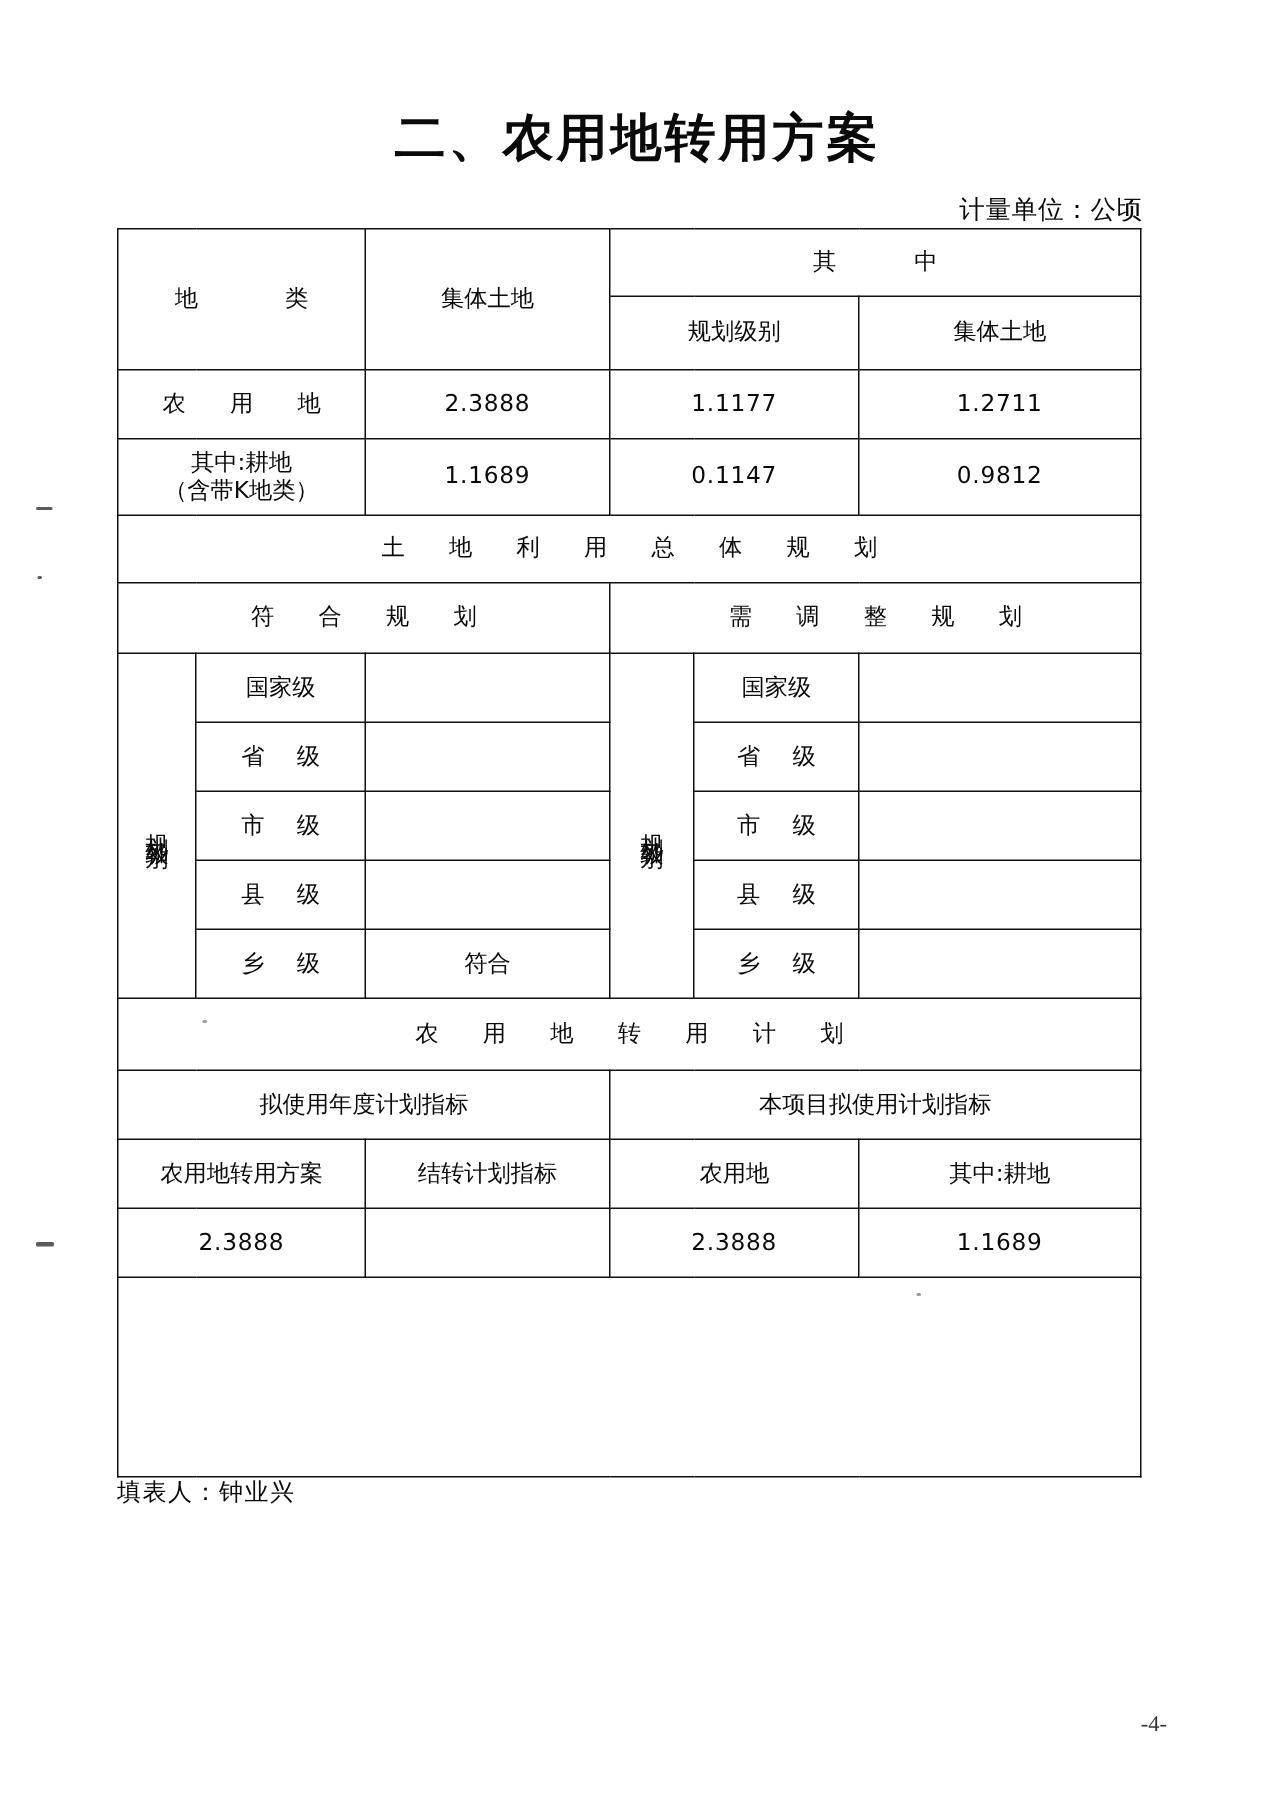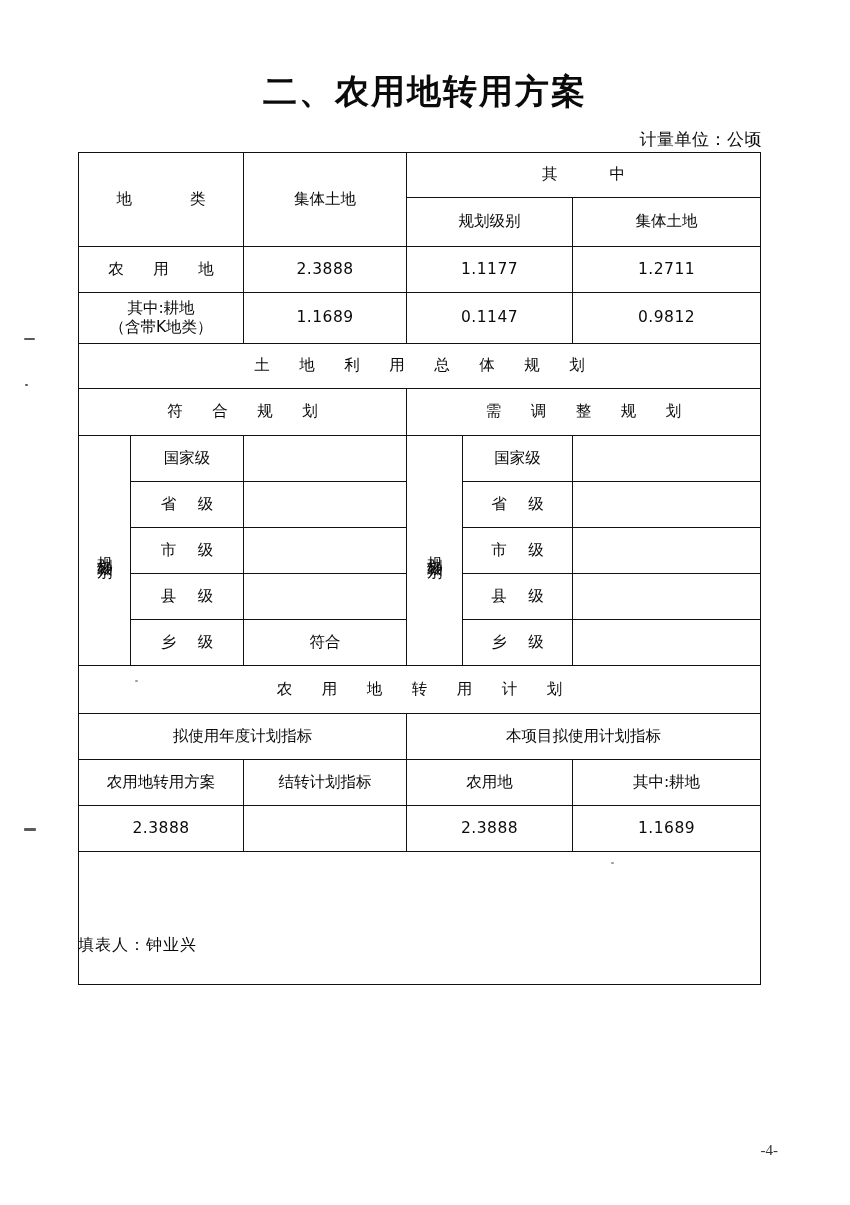--- a/index.html
+++ b/index.html
@@ -80,21 +80,21 @@
     display: inline-block;
     line-height: 1.05;
     font-size: 15.5px;
   }
   .two-line { line-height: 1.3; }
 
   
   .filler {
     position: absolute;
     left: 78px;
-    top: 935px;
+    top: 985px;
     font-size: 16px;
     letter-spacing: 1px;
     font-family: Liberation Sans, sans-serif;
   }
   .page-num {
     position: absolute;
     right: 72px;
     top: 1142px;
     font-size: 15px;
     color: #333;

